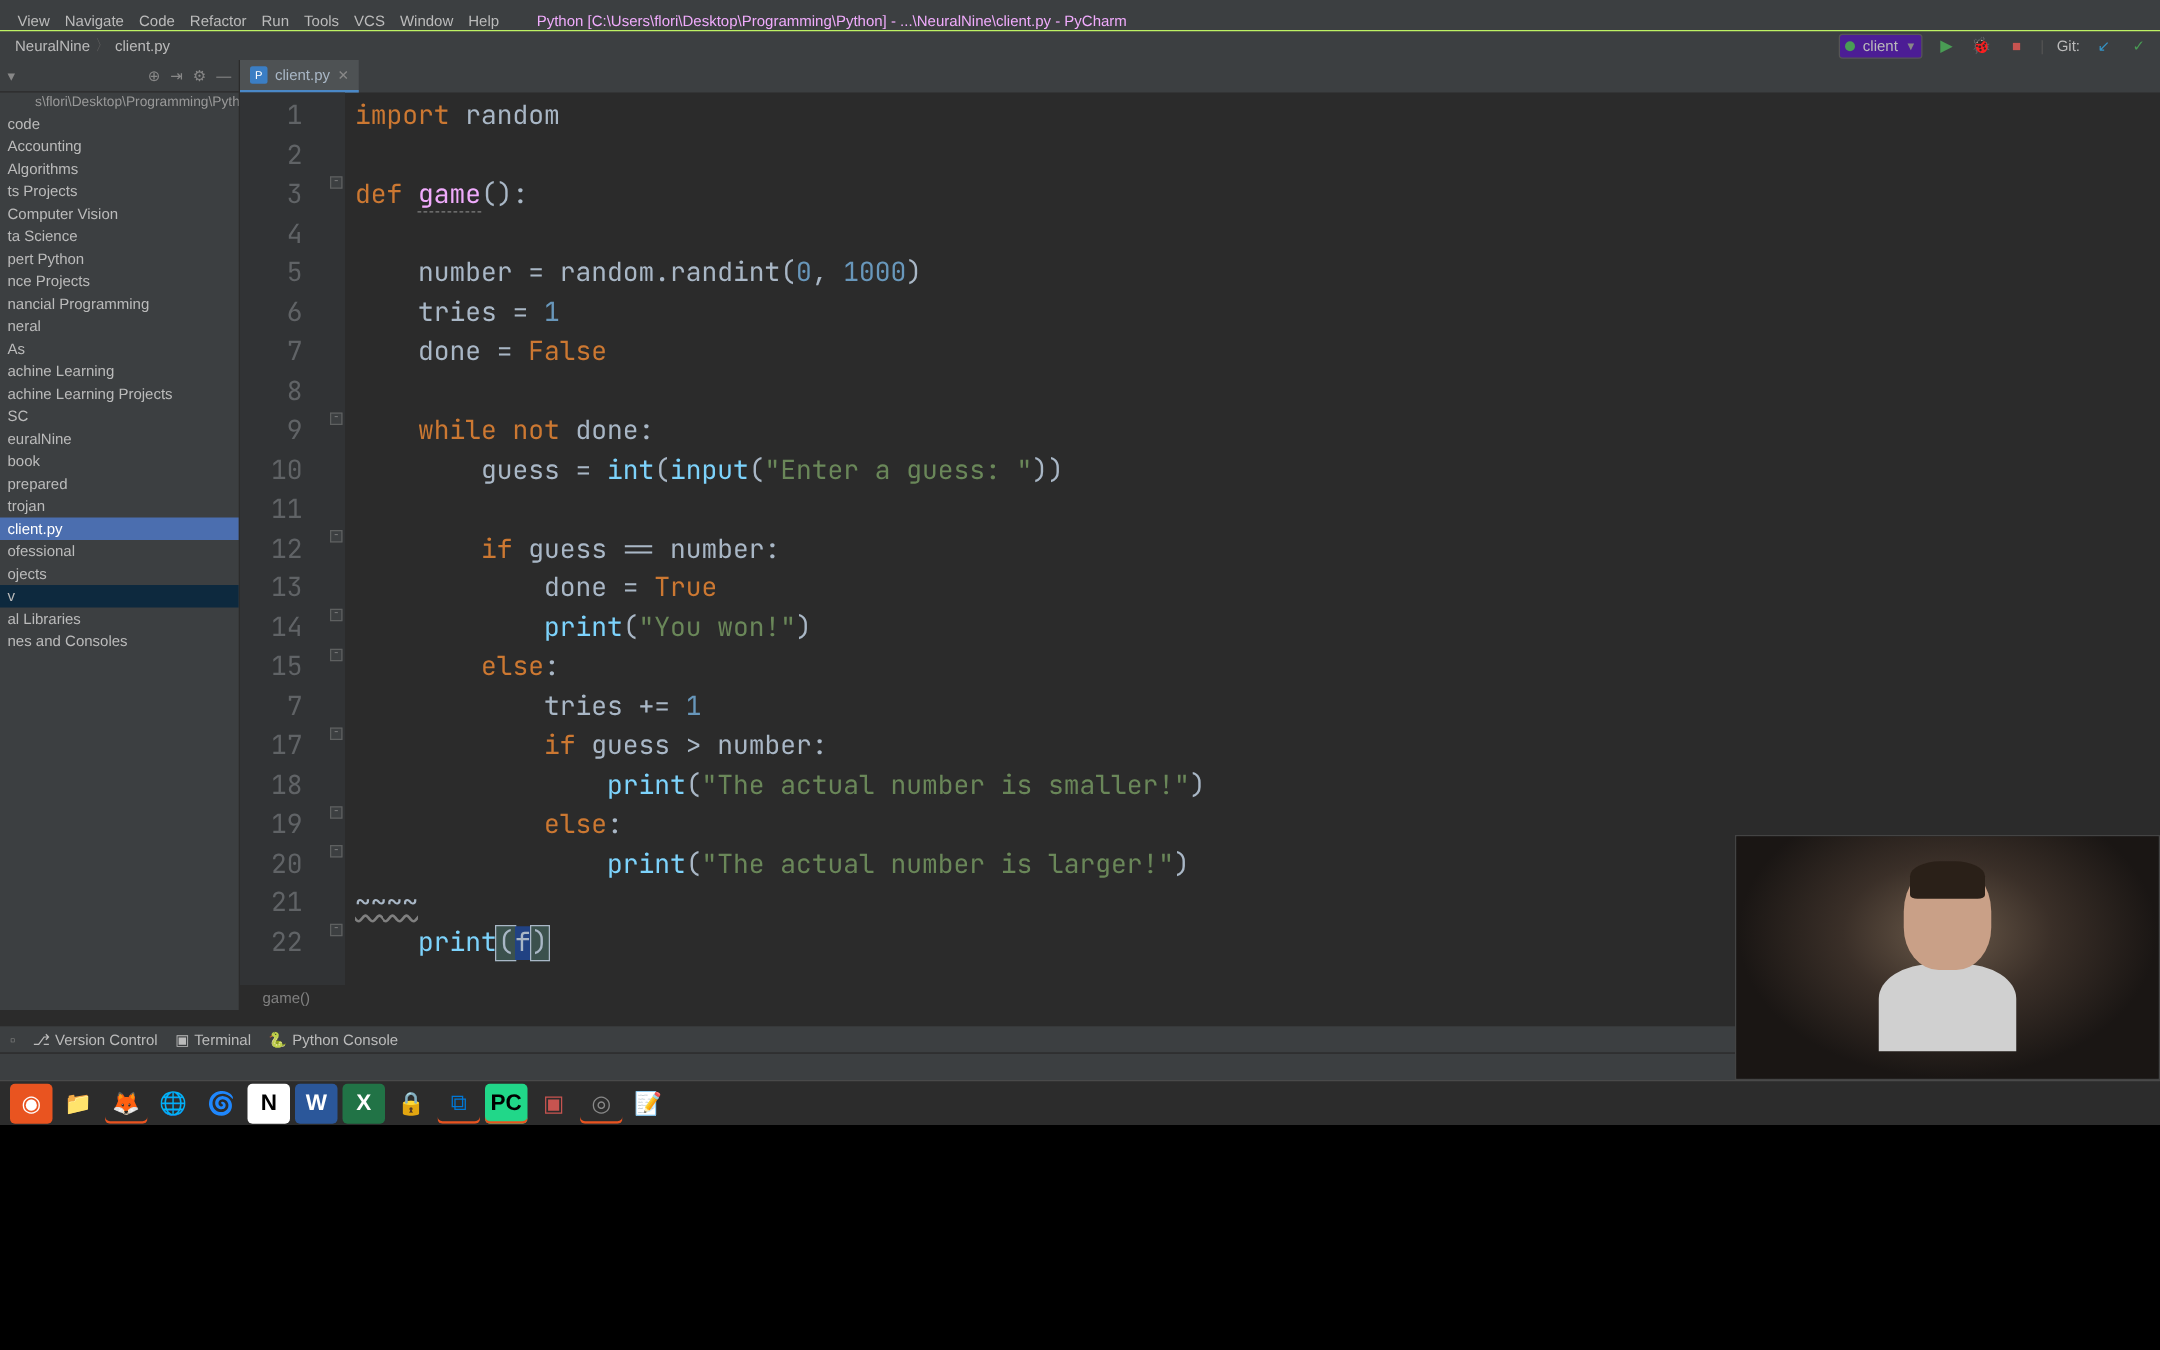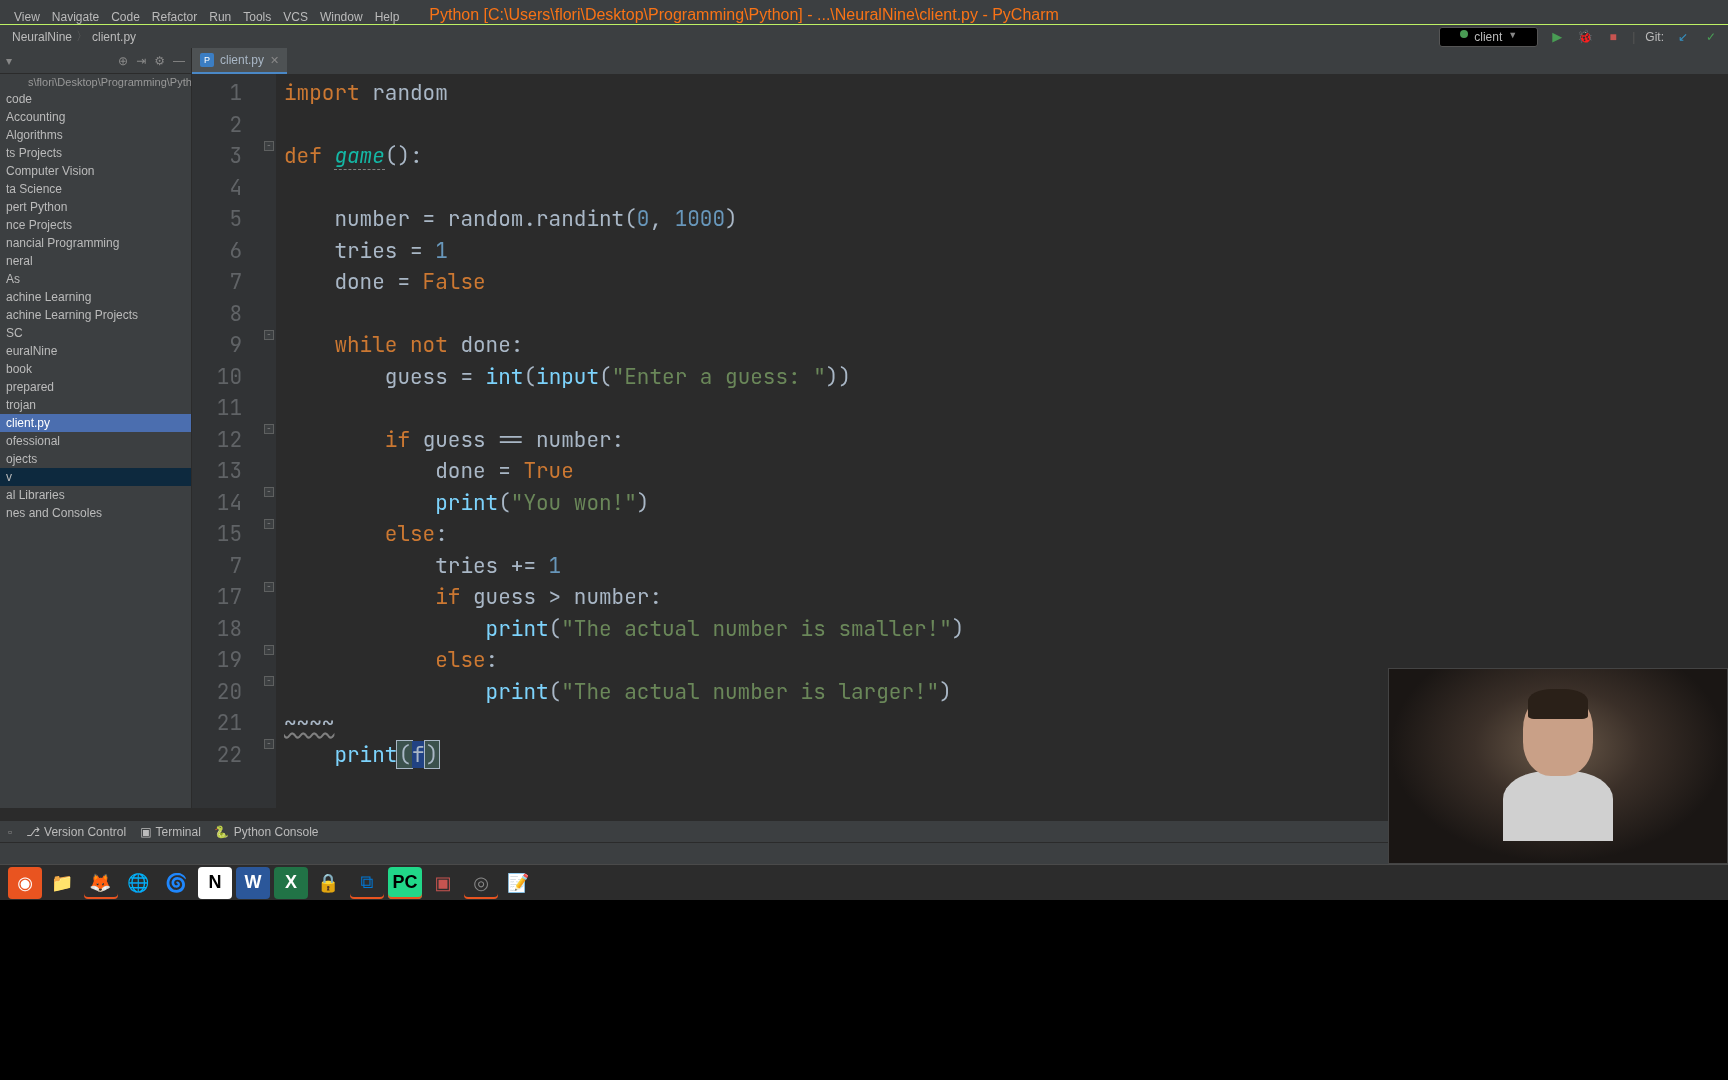--- a/index.html
+++ b/index.html
@@ -1,29 +1,29 @@
 <!DOCTYPE html>
 <html><head>
 <meta charset="utf-8">
 <style>
 * { margin: 0; padding: 0; box-sizing: border-box; }
 body { font-family: 'Segoe UI', Tahoma, sans-serif; background: #2b2b2b; color: #a9b7c6; overflow: hidden; width: 1728px; height: 1080px; position: relative; }
 
 
 .menubar { height: 24px; background: #3c3f41; display: flex; align-items: flex-end; padding: 0 8px; font-size: 12px; }
 .menubar .menu-item { padding: 0 6px; cursor: pointer; color: #bbbbbb; }
-.menubar .title { margin-left: 24px; color: #f97316; font-size: 16px; }
+.menubar .title { margin-left: 24px; color: #f0abfc; font-size: 12px; }
 
 
 .nav-bar { height: 24px; background: #3c3f41; display: flex; align-items: center; padding: 0 8px; font-size: 12px; color: #bbbbbb; border-top: 1px solid #bef264; justify-content: space-between; }
 .nav-bar .crumbs { display: flex; align-items: center; }
 .nav-bar .crumb { padding: 0 4px; }
 .nav-bar .crumb-sep { color: #606060; }
 .nav-bar .right-controls { display: flex; align-items: center; gap: 10px; }
-.run-config { display: flex; align-items: flex-start; gap: 6px; border: 1px solid #555; border-radius: 3px; padding: 2px 20px; background: #000000; }
+.run-config { display: flex; align-items: center; gap: 6px; border: 1px solid #555; border-radius: 3px; padding: 2px 4px; background: #4c1d95; }
 .run-config .dot { width: 8px; height: 8px; border-radius: 50%; background: #499c54; }
 .run-config .arrow { font-size: 9px; color: #888; }
 .icon-btn { width: 18px; height: 18px; display: flex; align-items: center; justify-content: center; cursor: pointer; }
 .play-icon { color: #499c54; font-size: 13px; }
 .debug-icon { color: #499c54; font-size: 13px; }
 .stop-icon { color: #c75450; font-size: 12px; }
 .git-label { color: #bbbbbb; font-size: 12px; }
 
 
 .main { display: flex; height: 760px; background: #2b2b2b; }
@@ -47,21 +47,21 @@
 .editor { flex: 1; display: flex; font-family: 'JetBrains Mono', Consolas, monospace; font-size: 21px; line-height: 31.5px; }
 .gutter { width: 72px; background: #313335; color: #606366; text-align: right; padding: 3px 22px 0 0; user-select: none; }
 .gutter .ln { height: 31.5px; }
 .fold-column { width: 12px; background: #313335; padding-top: 3px; position: relative; }
 .fold-mark { position: absolute; left: 0; width: 10px; height: 10px; border: 1px solid #5e6060; background: #3c3f41; font-size: 8px; color: #888; display: flex; align-items: center; justify-content: center; }
 .code { flex: 1; padding: 3px 0 0 8px; color: #a9b7c6; white-space: pre; }
 .code .line { height: 31.5px; }
 
 
 .kw { color: #cc7832; }
-.fn-def { color: #14b8a6; font-style: italic; border-bottom: 1px dashed #808080; }
+.fn-def { color: #f0abfc; border-bottom: 1px dashed #808080; }
 .num { color: #6897bb; }
 .str { color: #6a8759; }
 .builtin { color: #7dd3fc; }
 .caret { background: #214283; }
 .paren-active { border: 1px solid #a9b7c6; background: #3b514d; padding: 0 1px; margin: 0 -1px; }
 .wavy { text-decoration: wavy underline #808080; }
 
 .breadcrumb-bottom { height: 20px; padding-left: 18px; font-size: 12px; color: #808080; background: #2b2b2b; display: flex; align-items: center; }
 
 
@@ -208,20 +208,21 @@
         <div class="fold-mark" style="top:350px">−</div>
         <div class="fold-mark" style="top:413px">−</div>
         <div class="fold-mark" style="top:445px">−</div>
         <div class="fold-mark" style="top:508px">−</div>
         <div class="fold-mark" style="top:571px">−</div>
         <div class="fold-mark" style="top:602px">−</div>
         <div class="fold-mark" style="top:665px">−</div>
       </div>
       <div class="code" id="code"><div class="line"><span class="kw">import </span><span>random</span></div><div class="line"></div><div class="line"><span class="kw">def </span><span class="fn-def">game</span><span>():</span></div><div class="line"></div><div class="line"><span>    number = random.randint(</span><span class="num">0</span><span>, </span><span class="num">1000</span><span>)</span></div><div class="line"><span>    tries = </span><span class="num">1</span></div><div class="line"><span>    done = </span><span class="kw">False</span></div><div class="line"></div><div class="line"><span>    </span><span class="kw">while not </span><span>done:</span></div><div class="line"><span>        guess = </span><span class="builtin">int</span><span>(</span><span class="builtin">input</span><span>(</span><span class="str">"Enter a guess: "</span><span>))</span></div><div class="line"></div><div class="line"><span>        </span><span class="kw">if </span><span>guess == number:</span></div><div class="line"><span>            done = </span><span class="kw">True</span></div><div class="line"><span>            </span><span class="builtin">print</span><span>(</span><span class="str">"You won!"</span><span>)</span></div><div class="line"><span>        </span><span class="kw">else</span><span>:</span></div><div class="line"><span>            tries += </span><span class="num">1</span></div><div class="line"><span>            </span><span class="kw">if </span><span>guess &gt; number:</span></div><div class="line"><span>                </span><span class="builtin">print</span><span>(</span><span class="str">"The actual number is smaller!"</span><span>)</span></div><div class="line"><span>            </span><span class="kw">else</span><span>:</span></div><div class="line"><span>                </span><span class="builtin">print</span><span>(</span><span class="str">"The actual number is larger!"</span><span>)</span></div><div class="line"><span class="wavy">~~~~</span></div><div class="line"><span>    </span><span class="builtin">print</span><span class="paren-active">(</span><span class="caret">f</span><span class="paren-active">)</span></div></div>
     </div>
+    <div class="breadcrumb-bottom">game()</div>
   </div>
 </div>
 
 <div class="bottom-bar">
   <span style="color:#888">▫</span>
   <div class="tool-btn">
     <span>⎇</span>
     <span>Version Control</span>
   </div>
   <div class="tool-btn">

